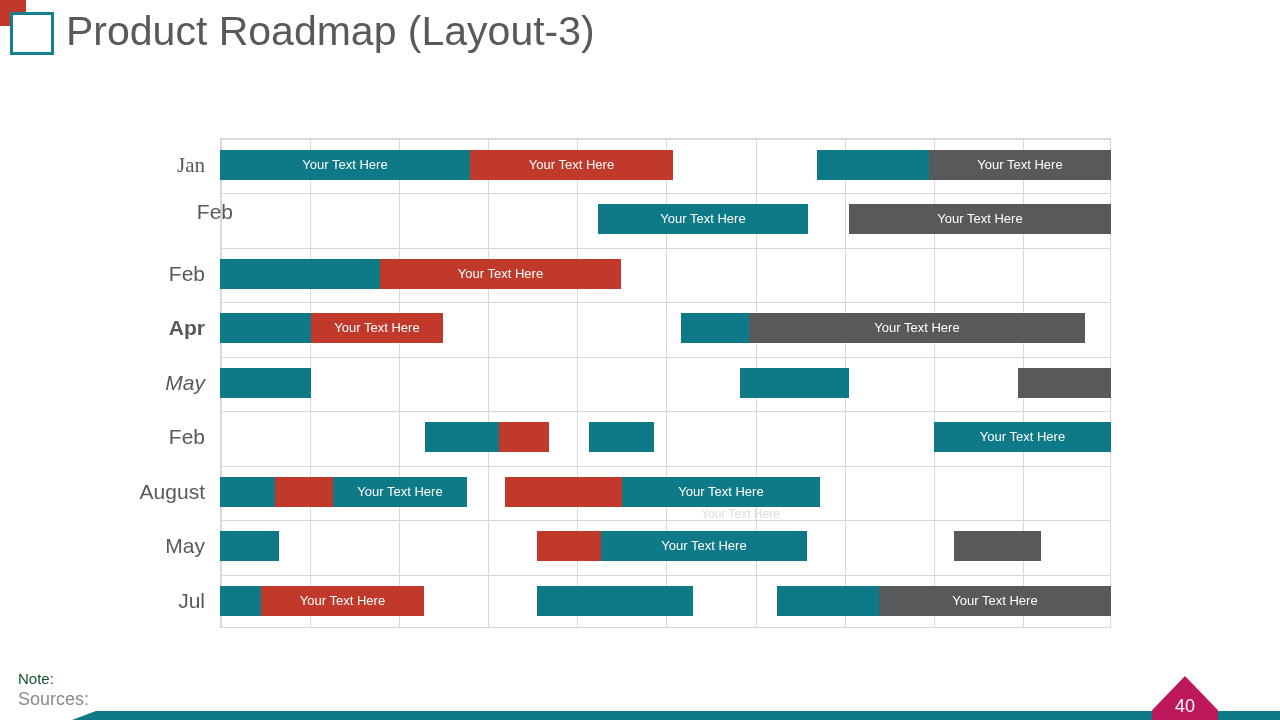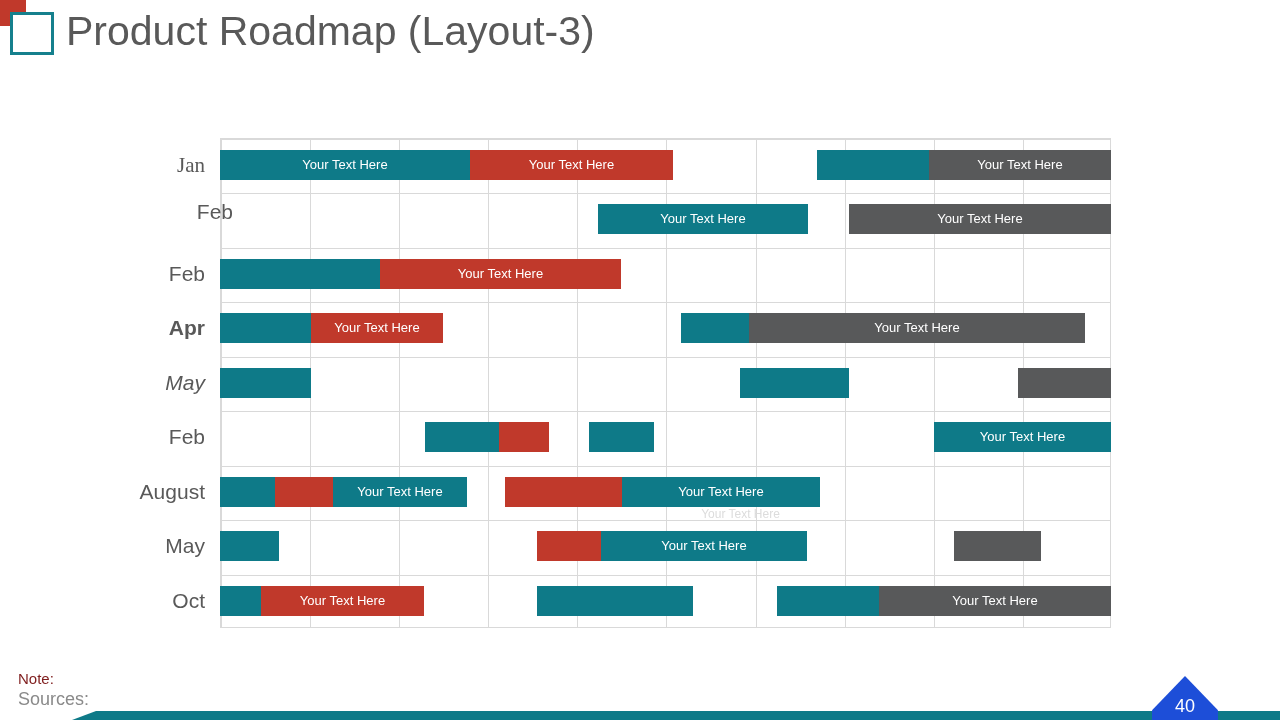--- a/index.html
+++ b/index.html
@@ -25,28 +25,28 @@
   }
   .bar-seg{
     position:absolute;height:30px;line-height:30px;text-align:center;
     color:#ffffff;font-size:13px;white-space:nowrap;overflow:hidden;
   }
   .ghost-label{
     position:absolute;left:668px;top:507px;width:145px;text-align:center;
     font-size:12px;color:#dcdcdc;white-space:nowrap;
   }
   
-  .note{position:absolute;left:18px;top:670px;font-size:15px;color:#7f1d1d;}
+  .note{position:absolute;left:18px;top:670px;font-size:15px;color:#14532d;}
   .sources{position:absolute;left:18px;top:689px;font-size:18px;color:#8a8a8a;}
   .bottom-bar{
     position:absolute;left:72px;right:0;bottom:0;height:9px;background:#0e7a88;
     clip-path:polygon(24px 0, 100% 0, 100% 100%, 0 100%);
   }
   .page-pentagon{
-    position:absolute;left:1152px;top:676px;width:66px;height:44px;background:#1d4ed8;
+    position:absolute;left:1152px;top:676px;width:66px;height:44px;background:#be185d;
     clip-path:polygon(50% 0, 100% 78%, 100% 100%, 0 100%, 0 78%);
     color:#ffffff;font-size:18px;text-align:center;box-sizing:border-box;padding-top:20px;
   }
 </style>
 </head>
 <body>
 
 <div class="slide">
 
   <div class="corner-red"></div>
@@ -85,21 +85,21 @@
       <div class="bar-seg" style="left: 220px; top: 477px; width: 55px; background: rgb(14, 122, 136);"></div>
       <div class="bar-seg" style="left: 275px; top: 477px; width: 58px; background: rgb(192, 57, 43);"></div>
       <div class="bar-seg" style="left: 333px; top: 477px; width: 134px; background: rgb(14, 122, 136);">Your Text Here</div>
       <div class="bar-seg" style="left: 505px; top: 477px; width: 117px; background: rgb(192, 57, 43);"></div>
       <div class="bar-seg" style="left: 622px; top: 477px; width: 198px; background: rgb(14, 122, 136);">Your Text Here</div>
       <div class="month-label" style="top: 519px;">May</div>
       <div class="bar-seg" style="left: 220px; top: 531px; width: 59px; background: rgb(14, 122, 136);"></div>
       <div class="bar-seg" style="left: 537px; top: 531px; width: 64px; background: rgb(192, 57, 43);"></div>
       <div class="bar-seg" style="left: 601px; top: 531px; width: 206px; background: rgb(14, 122, 136);">Your Text Here</div>
       <div class="bar-seg" style="left: 954px; top: 531px; width: 87px; background: rgb(88, 89, 90);"></div>
-      <div class="month-label" style="top: 574px;">Oct</div>
+      <div class="month-label" style="top: 574px;">Jul</div>
       <div class="bar-seg" style="left: 220px; top: 586px; width: 41px; background: rgb(14, 122, 136);"></div>
       <div class="bar-seg" style="left: 261px; top: 586px; width: 163px; background: rgb(192, 57, 43);">Your Text Here</div>
       <div class="bar-seg" style="left: 537px; top: 586px; width: 156px; background: rgb(14, 122, 136);"></div>
       <div class="bar-seg" style="left: 777px; top: 586px; width: 102px; background: rgb(14, 122, 136);"></div>
       <div class="bar-seg" style="left: 879px; top: 586px; width: 232px; background: rgb(88, 89, 90);">Your Text Here</div>
     </div>
 
   <div class="ghost-label">Your Text Here</div>
 
   <div class="note">Note:</div>

